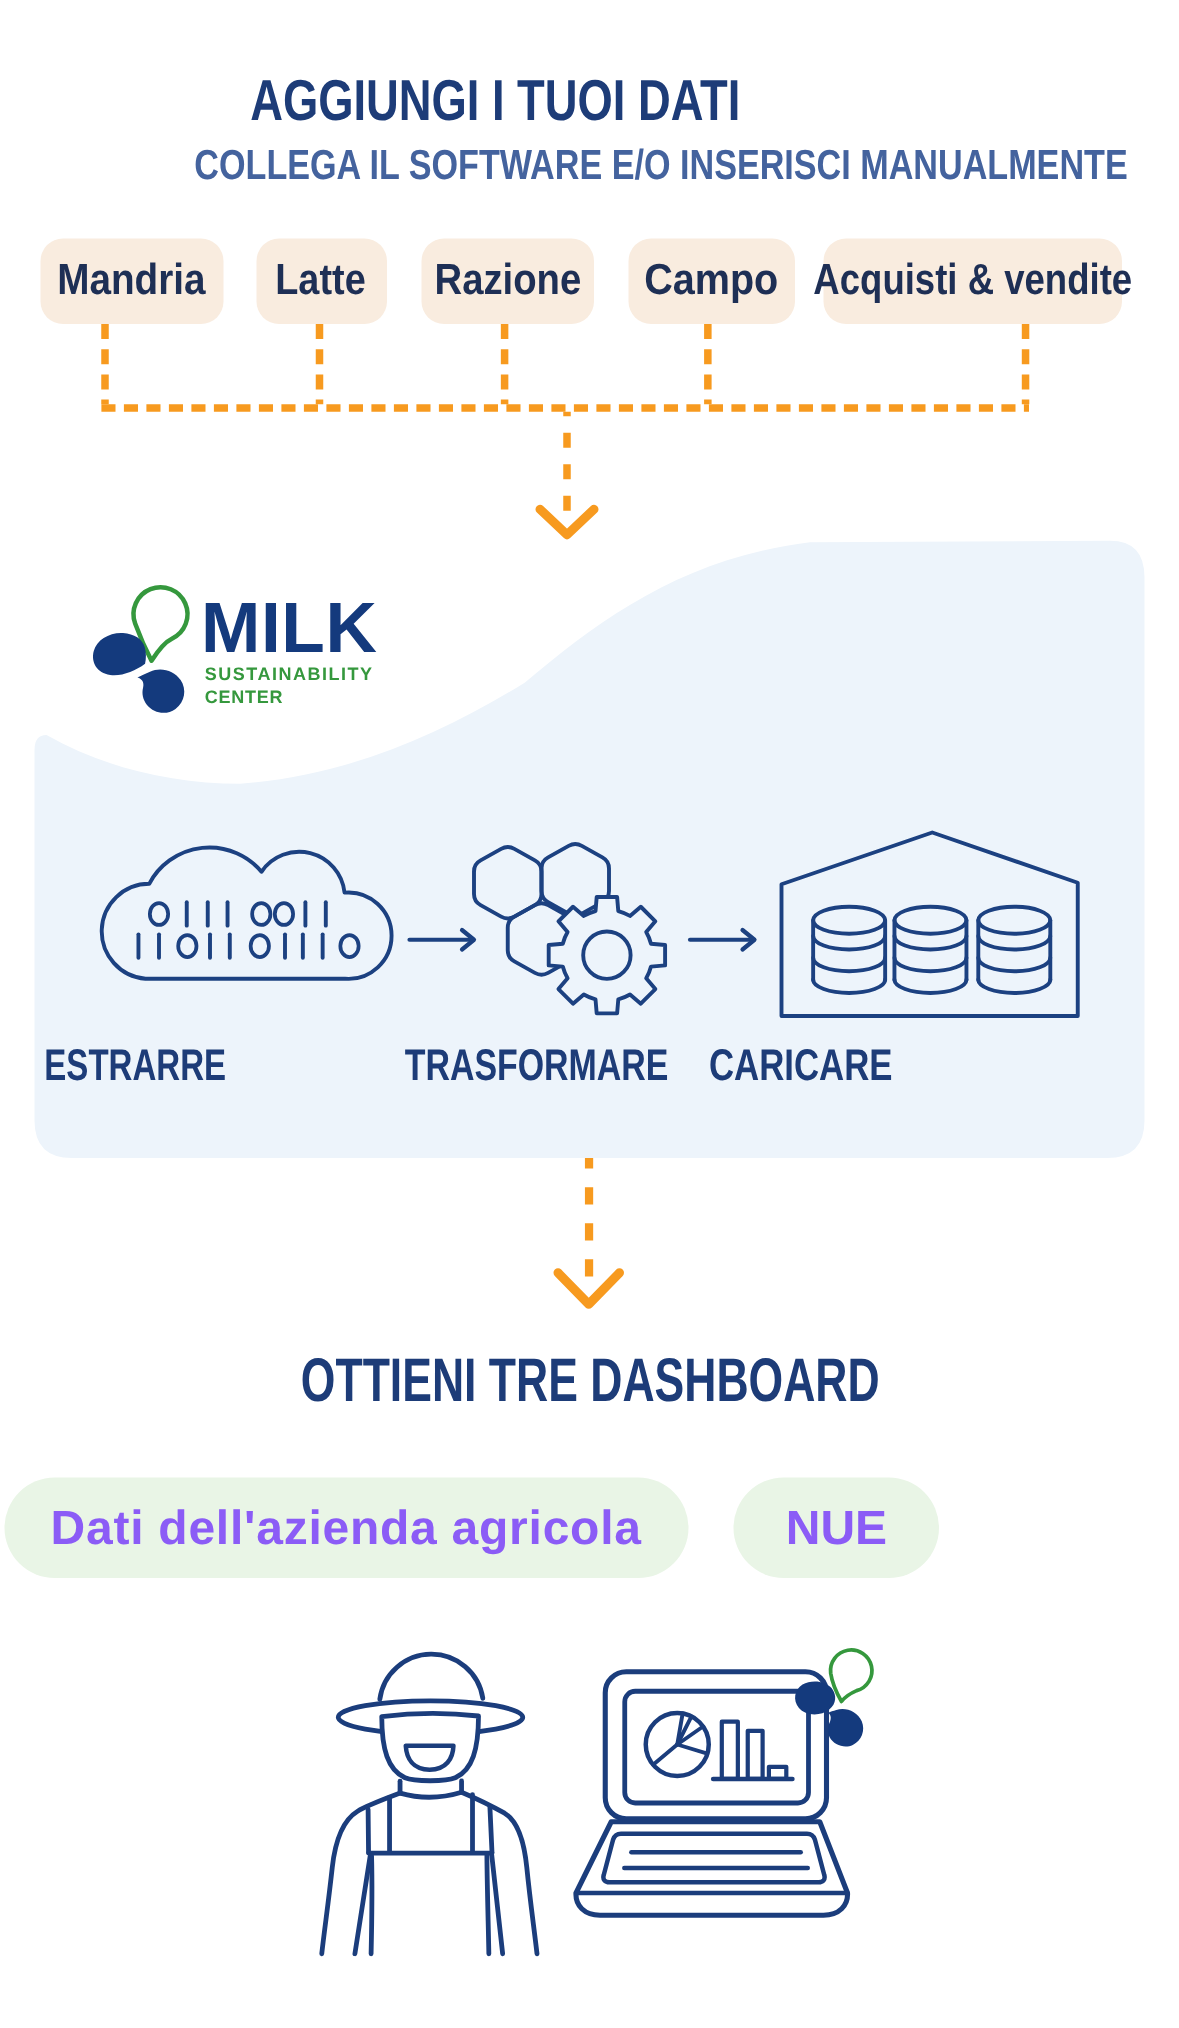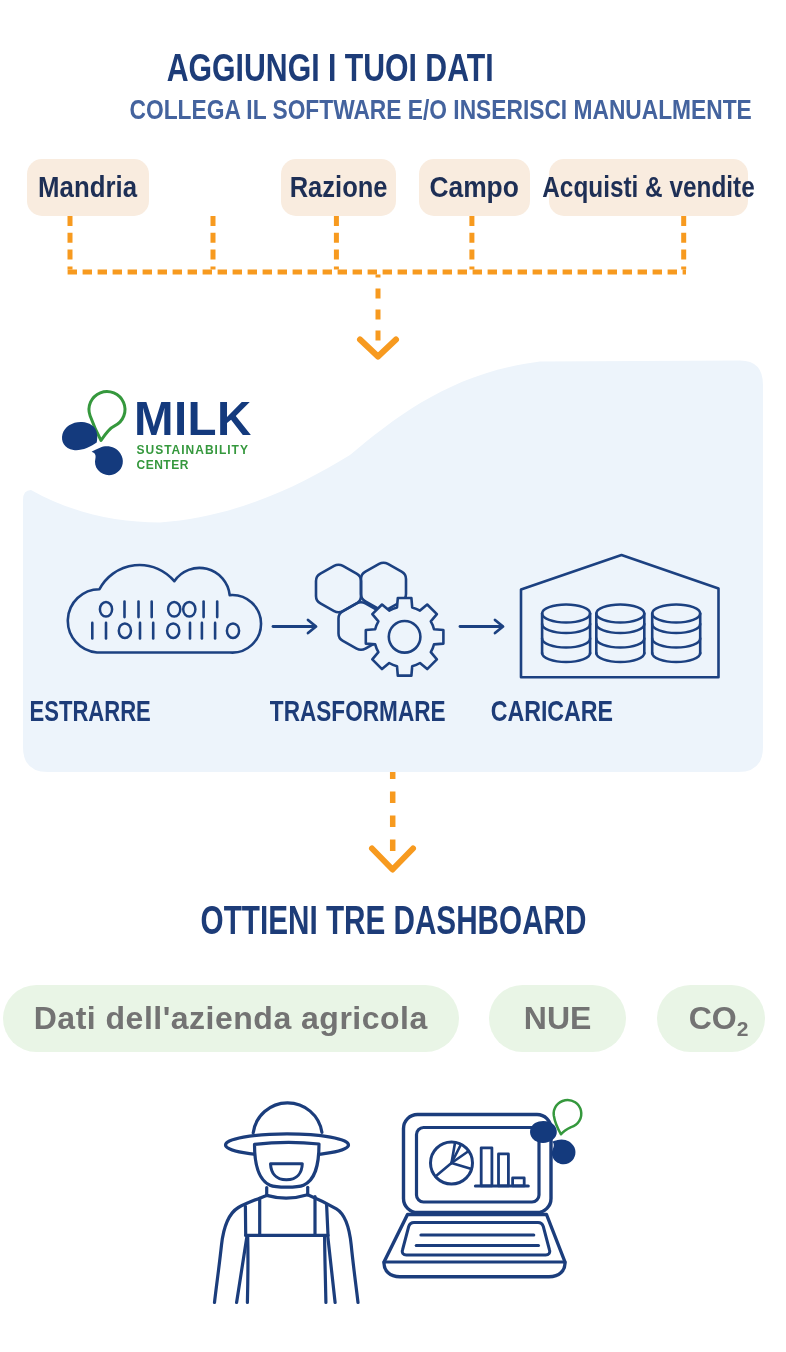--- a/index.html
+++ b/index.html
@@ -7,32 +7,35 @@
         font-family:"Liberation Sans",sans-serif;}
   .abs{position:absolute}
   .ctr{text-align:center;white-space:nowrap}
   .t1{left:0;top:46px;width:660px;font-size:38.5px;font-weight:700;color:#1d3c78;}
   .t1 span,.t2 span,.t3 span,.lab span,.pill span,.gpill span{display:inline-block}
   .t2{left:0;top:93.5px;width:786px;font-size:28px;font-weight:700;color:#44639e;padding-left:48px;}
   .t3{left:0;top:897px;width:786px;font-size:41px;font-weight:700;color:#1d3c78;}
   .pill{position:absolute;top:159px;height:57px;background:#f9ecdf;border-radius:15px;
         color:#1e2f55;font-size:29px;font-weight:600;display:flex;align-items:center;justify-content:center;white-space:nowrap}
   .gpill{position:absolute;top:985px;height:66.5px;background:#e9f5e6;border-radius:34px;
-        color:#737373;font-size:32px;font-weight:700;display:flex;align-items:center;justify-content:center;white-space:nowrap}
+        color:#8b5cf6;font-size:32px;font-weight:700;display:flex;align-items:center;justify-content:center;white-space:nowrap}
   .lab{position:absolute;top:694px;font-size:29.5px;font-weight:700;color:#1d3c78;text-align:left;white-space:nowrap}
 </style>
 </head>
 <body>
 <div class="page">
 
   <div class="abs ctr t1"><span id="s1" style="transform:scaleX(0.785)">AGGIUNGI I TUOI DATI</span></div>
   <div class="abs ctr t2"><span id="s2" style="transform:scaleX(0.813)">COLLEGA IL SOFTWARE E/O INSERISCI MANUALMENTE</span></div>
 
   <div class="pill" style="left:26.5px;width:122.3px">
       <span class="pt" style="transform:scaleX(0.89)">Mandria</span>
+    </div>
+  <div class="pill" style="left:170.6px;width:87px">
+      <span class="pt" style="transform:scaleX(0.87)">Latte</span>
     </div>
   <div class="pill" style="left:281px;width:114.5px">
       <span class="pt" style="transform:scaleX(0.88)">Razione</span>
     </div>
   <div class="pill" style="left:418.7px;width:111.1px">
       <span class="pt" style="transform:scaleX(0.91)">Campo</span>
     </div>
   <div class="pill" style="left:548.9px;width:199.4px">
       <span class="pt" style="transform:scaleX(0.84)">Acquisti &amp; vendite</span>
     </div>
@@ -136,39 +139,36 @@
         <path d="M652.2,613.5 V653.5 M700.2,613.5 V653.5"></path>
         <path d="M652.2,624 A24,9 0 0 0 700.2,624"></path>
         <path d="M652.2,638.5 A24,9 0 0 0 700.2,638.5"></path>
         <path d="M652.2,653 A24,9 0 0 0 700.2,653"></path>
       </g>
     </g>
   </svg>
 
   <div class="lab" style="left:8.5px;width:300px"><span id="l1" style="transform:scaleX(0.747)">ESTRARRE</span></div>
   <div class="lab" style="left:243px;width:300px"><span id="l2" style="transform:scaleX(0.766)">TRASFORMARE</span></div>
-  <div class="lab" style="left:474px;width:300px"><span id="l3" style="transform:scaleX(0.786)">CARICARE</span></div>
+  <div class="lab" style="left:456px;width:300px"><span id="l3" style="transform:scaleX(0.786)">CARICARE</span></div>
 
   <svg class="abs" style="left:0;top:765px" width="786" height="115" viewBox="0 765 786 115">
     <g stroke="#f79a1f" fill="none">
       <path d="M392.7,772 V851" stroke-width="5.5" stroke-dasharray="11.5 12.5" stroke-dashoffset="4.5"></path>
       <path d="M372,848.5 L392.5,869.5 L413,848.5" stroke-width="6" stroke-linecap="round" stroke-linejoin="round"></path>
     </g>
   </svg>
 
   <div class="abs ctr t3"><span id="s3" style="transform:scaleX(0.724)">OTTIENI TRE DASHBOARD</span></div>
 
   <div class="gpill" style="left:3px;width:455.5px">
       <span style="letter-spacing:0.5px">Dati dell'azienda agricola</span>
     </div>
   <div class="gpill" style="left:489px;width:137.3px">
       <span>NUE</span>
-    </div>
-  <div class="gpill" style="left:656.6px;width:108.8px;padding-left:15px;box-sizing:border-box">
-      <span>CO<sub style="font-size:21px;vertical-align:-7px;line-height:0">2</sub></span>
     </div>
 
   <svg class="abs" style="left:0;top:1080px" width="786" height="272" viewBox="0 1080 786 272">
     <g stroke="#1b3d7c" fill="none" stroke-width="3.2" stroke-linecap="round" stroke-linejoin="round">
 
       <path d="M253.2,1132.9 A34.7,34.7 0 0 1 321.9,1132.3" fill="#ffffff"></path>
 
       <ellipse cx="287" cy="1144.9" rx="61.5" ry="11" fill="#ffffff"></ellipse>
 
       <path d="M254.5,1144.4 C254.5,1166 258.5,1180 270,1185.2 C276,1187.8 297.5,1187.8 303.5,1185.2 C315,1180 319,1166 319,1144 Q287,1140.4 254.5,1144.4 Z" fill="#ffffff"></path>

